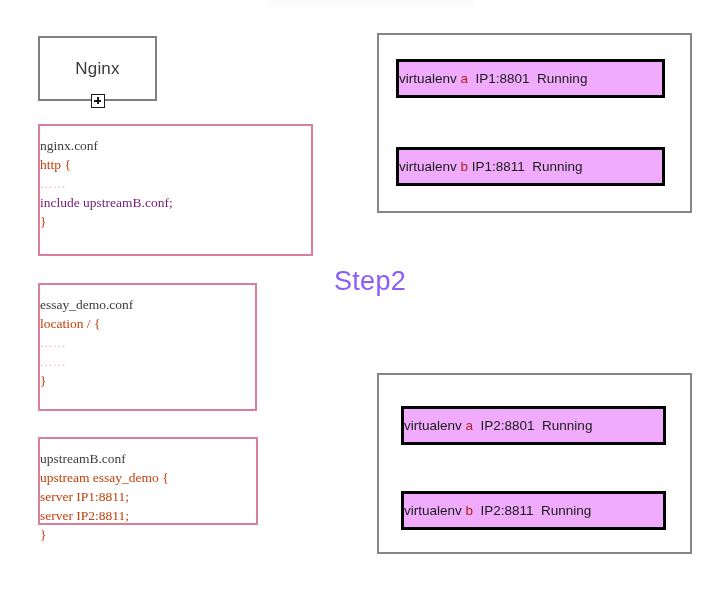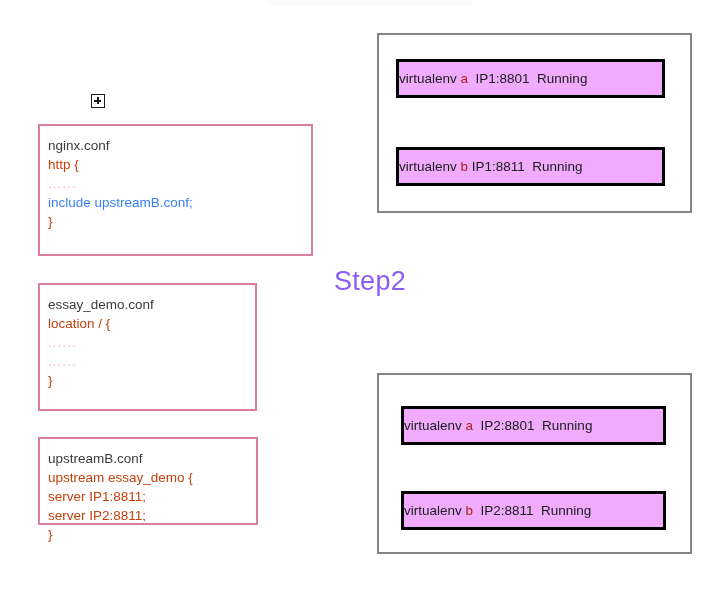--- a/index.html
+++ b/index.html
@@ -74,30 +74,31 @@
     left: 5px; top: 2px;
     width: 1.5px; height: 7px;
   }
 
   
   .conf-card {
     position: absolute;
     border: 2px solid #d97f99;
     background: #ffffff;
     box-sizing: border-box;
-    padding: 10px 0 0 8px;
+    padding: 10px 0 0 0;
+    font-family: Liberation Serif, serif;
   }
   .conf-line {
     font-size: 13.5px;
     line-height: 19px;
     white-space: pre;
   }
   .c-title { color: #3b3b3b; }
   .c-pink  { color: #c2410c; }
-  .c-green { color: #3b82f6; }
+  .c-green { color: #701a75; }
   .c-dots  { color: #f0b4c2; letter-spacing: 1px; }
 
   #card-nginx   { left: 38px;  top: 124px; width: 275px; height: 132px; }
   #card-essay   { left: 38px;  top: 283px; width: 219px; height: 128px; }
   #card-upstream{ left: 38px;  top: 437px; width: 220px; height: 88px; }
 
   
   .step-label {
     position: absolute;
     left: 334px;
@@ -138,20 +139,23 @@
   #venv-2a { left: 401px; top: 406px; width: 265px; height: 39px; }
   #venv-2b { left: 401px; top: 491px; width: 265px; height: 39px; }
 </style>
 </head>
 <body>
 
 <div id="canvas">
 
   <div class="top-band"></div>
 
+  <div class="nginx-node">
+    <span class="nginx-label">Nginx</span>
+  </div>
   <div class="plus-handle"></div>
 
   <div class="conf-card" id="card-nginx">
     <div class="conf-line c-title">nginx.conf</div>
     <div class="conf-line c-pink">http {</div>
     <div class="conf-line c-dots">......</div>
     <div class="conf-line c-green">include upstreamB.conf;</div>
     <div class="conf-line c-pink">}</div>
   </div>
 

